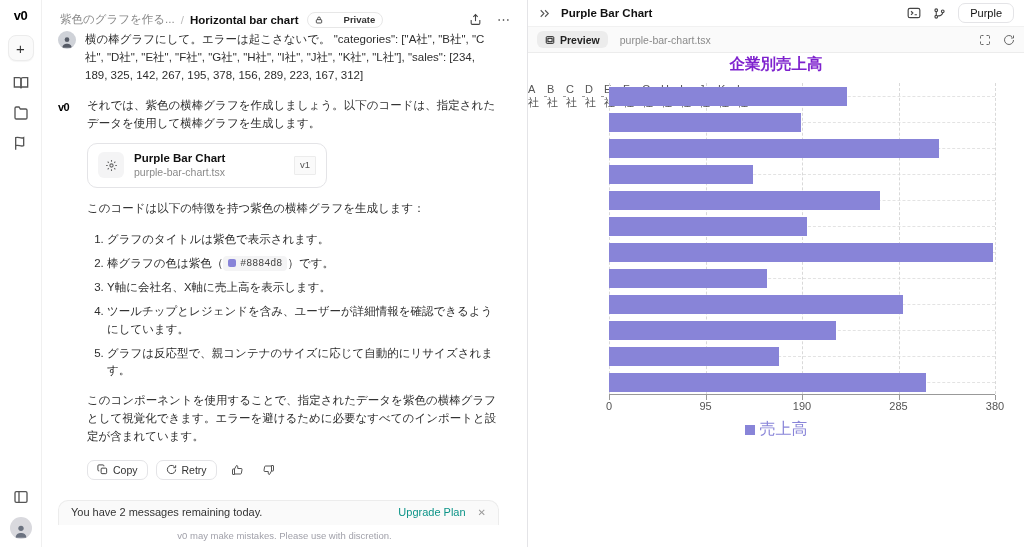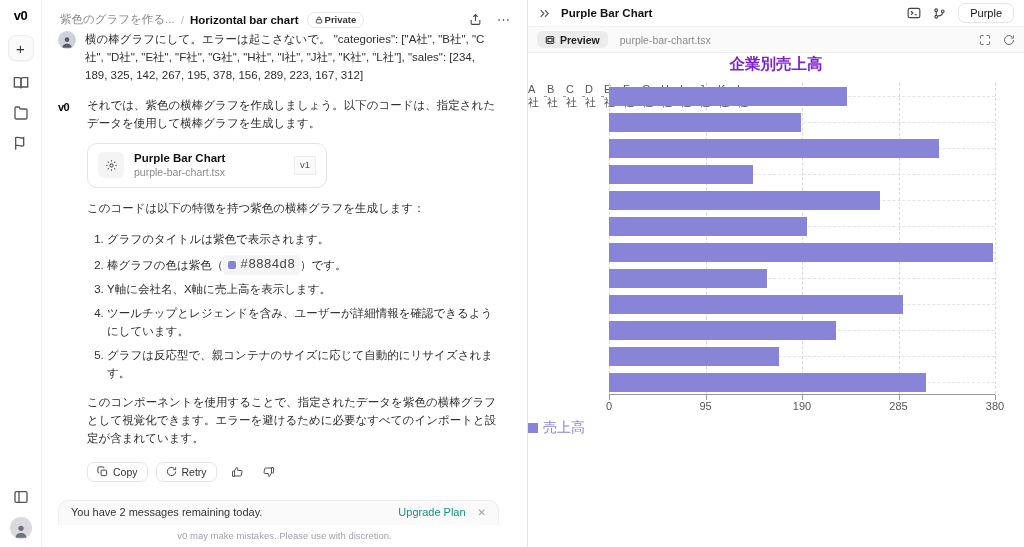--- a/index.html
+++ b/index.html
@@ -18,21 +18,21 @@
   .rail .spacer { flex:1; }
   .rail .avatar { margin-top:12px; width:22px; height:22px; border-radius:50%; background:#d9d9de;
           display:flex; align-items:flex-end; justify-content:center; overflow:hidden; }
 
   
   .chat { position:absolute; left:42px; top:0; bottom:0; width:485px; background:#fff; }
   .chat-header { height:27px; display:flex; align-items:center; padding:12px 16px 0 18px; font-size:11.5px; }
   .crumb-project { color:#8a8a8a; }
   .crumb-sep { margin:0 6px; color:#bbb; }
   .crumb-title { color:#111; font-weight:600; }
-  .private-badge { margin-left:8px; display:inline-flex; align-items:center; gap:2px; font-size:9.5px;
+  .private-badge { margin-left:8px; display:inline-flex; align-items:center; gap:21px; font-size:9.5px;
           font-weight:600; color:#333; border:1px solid #e7e7e7; border-radius:999px; padding:1.5px 7px; background:#fff; }
   .chat-header-actions { margin-left:auto; display:flex; align-items:center; gap:15px; color:#444; }
   .ellipsis { font-size:13px; color:#444; letter-spacing:1px; }
 
   .messages { position:absolute; top:31px; left:16px; right:28px; font-size:11.5px; line-height:1.55; color:#2d2d2d; }
   .msg-row { display:flex; gap:9px; }
   .msg-avatar { flex:0 0 18px; width:18px; height:18px; border-radius:50%; background:#cfd2d8; overflow:hidden;
           display:flex; align-items:flex-end; justify-content:center; }
   .msg-logo { flex:0 0 20px; font-weight:700; font-size:11px; color:#000; padding-top:2px; letter-spacing:-0.5px; }
   .msg-body { flex:1; }
@@ -44,21 +44,21 @@
           display:flex; align-items:center; justify-content:center; color:#666; }
   .code-card .cc-title { font-size:11.5px; font-weight:600; color:#111; line-height:1.3; }
   .code-card .cc-file { font-size:10.5px; color:#8a8a8a; line-height:1.3; }
   .code-card .cc-version { margin-left:auto; font-size:9.5px; color:#555; background:#fafafa;
           border:1px solid #ececec; border-radius:1px; padding:1px 5px; }
 
   .para { margin-top:12px; }
   ol.features { margin:14px 0 0 20px; }
   ol.features li { margin-bottom:6px; }
   .color-chip { display:inline-flex; align-items:center; gap:4px; background:#f4f4f5; border-radius:4px;
-          padding:0 5px; font-family:"Liberation Mono",monospace; font-size:13px; color:#444; vertical-align:baseline; }
+          padding:0 5px; font-family:"Liberation Mono",monospace; font-size:10px; color:#444; vertical-align:baseline; }
   .color-chip .swatch { width:8px; height:8px; border-radius:2px; }
 
   .actions { margin-top:14px; display:flex; align-items:center; gap:8px; }
   .act-btn { display:inline-flex; align-items:center; gap:5px; border:1px solid #e4e4e7; border-radius:7px;
           background:#fff; font-size:10.5px; color:#333; padding:3px 9px; font-family:inherit; }
   .ghost-btn { display:inline-flex; align-items:center; border:none; background:none; color:#555; padding:3px 6px; }
 
   .composer { position:absolute; left:16px; right:28px; bottom:22px; }
   .banner { background:#fafafa; border:1px solid #ececec; border-bottom:none; border-radius:10px 10px 0 0;
           padding:5px 12px 7px; display:flex; align-items:center; font-size:11px; color:#333; }
@@ -96,21 +96,21 @@
   .ylab { height:26px; display:flex; align-items:center; justify-content:flex-end; font-size:11px; color:#555; }
   .ylab::after { content:""; width:5px; height:1px; background:#999; margin-left:3px; }
   .plot { flex:1; position:relative; height:312px; border-bottom:1px solid #999; }
   .bar-row { height:26px; display:flex; align-items:center; position:relative; z-index:2; }
   .bar { height:19px; }
   .vgrid { position:absolute; top:0; bottom:0; width:0; border-left:1px dashed #d9d9d9; z-index:1; }
   .hgrid { position:absolute; left:0; right:0; height:0; border-top:1px dashed #e3e3e3; z-index:0; }
   .x-axis { position:relative; height:18px; margin-left:81px; margin-right:29px; }
   .xtickmark { position:absolute; top:0; height:5px; width:0; border-left:1px solid #999; }
   .xtick { position:absolute; top:5px; transform:translateX(-50%); font-size:11px; color:#555; }
-  .legend { display:flex; align-items:center; gap:5px; margin-top:6px; font-size:14px; }
+  .legend { display:flex; justify-content:center; align-items:center; gap:5px; margin-top:6px; font-size:16px; }
   .legend-swatch { width:10px; height:10px; }
 </style>
 </head>
 <body>
 
 <nav class="rail">
   <div class="logo">v0</div>
   <button class="plus-btn">
     <span>+</span>
   </button>

